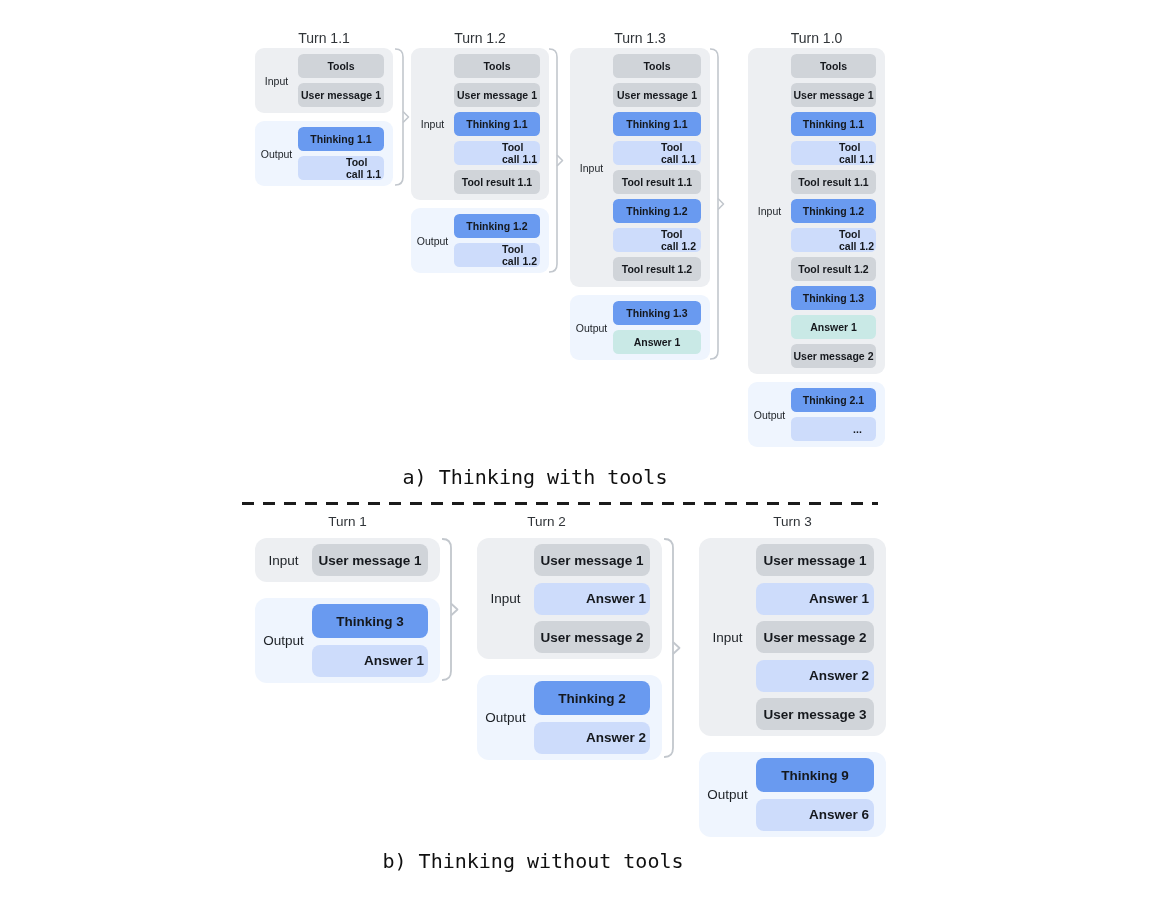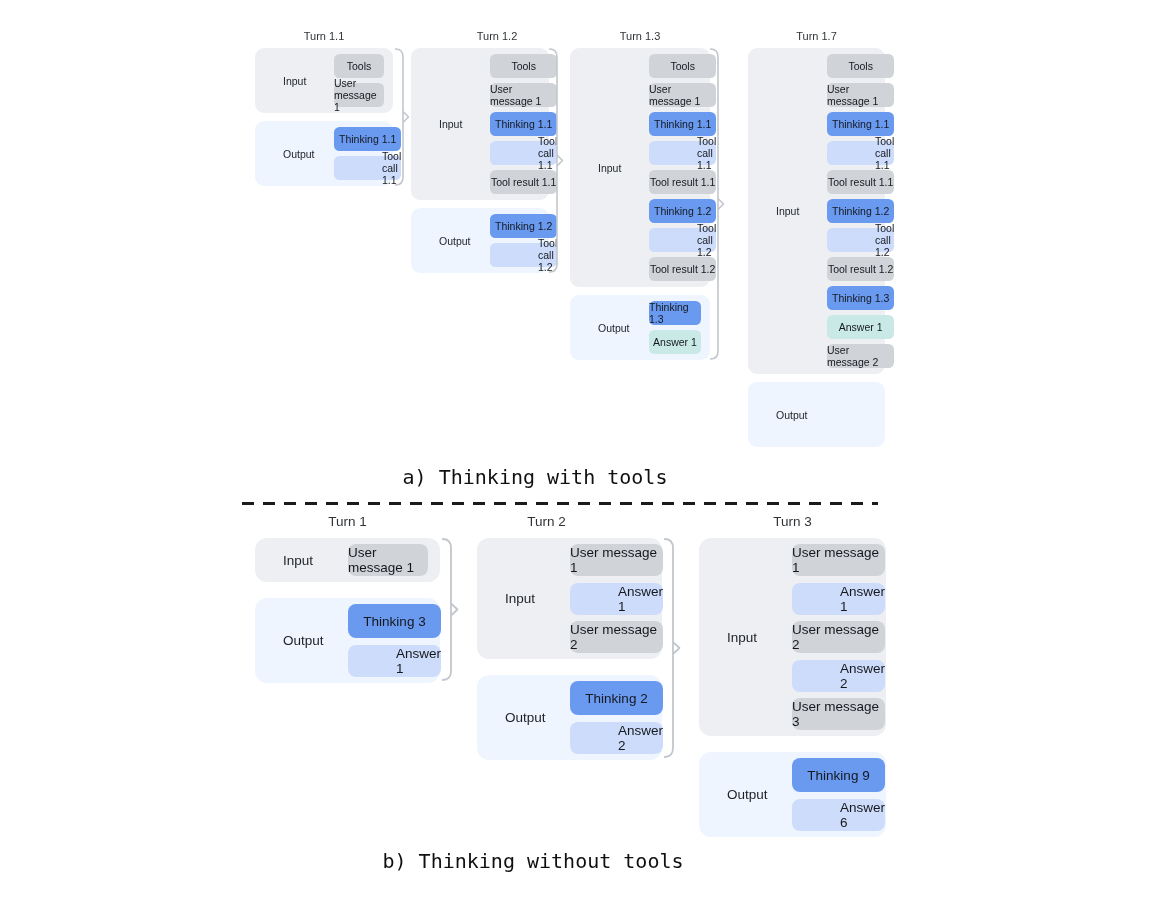--- a/index.html
+++ b/index.html
@@ -12,40 +12,40 @@
   }
   .section { position:absolute; inset:0; }
 
   .group {
     position:absolute; display:flex; align-items:center;
   }
   .group.input  { background:var(--input-group-bg, #edeff2); }
   .group.output { background:var(--output-group-bg, #eff5fe); }
 
   .zone-label {
-    flex:0 0 auto; 
-    color:var(--label-text, #1d2126); font-weight:500;margin-left:28px;
+    flex:0 0 auto; text-align:center;
+    color:var(--label-text, #1d2126); font-weight:500;
   }
   .stack { display:flex; flex-direction:column; justify-content:center; flex:1; }
 
   .box {
     display:flex; align-items:center; justify-content:center;
-    color:var(--box-text, #15181d); font-weight:400; flex:0 0 auto;margin-left:8px;
+    color:var(--box-text, #15181d); font-weight:700; flex:0 0 auto;
   }
   .box.context   { background:var(--context-box-bg, #d0d4d9); }
   .box.thinking  { background:var(--thinking-box-bg, #699af0); }
   .box.assistant { background:var(--assistant-box-bg, #cddcfb);padding-left:48px; }
   .box.final     { background:var(--final-answer-box-bg, #c9e9e6); }
 
   
   .sec-a .group { border-radius:9px; }
   .sec-a .zone-label { width:43px; font-size:10.5px; }
   .sec-a .stack { gap:5px; padding-right:9px; }
   .sec-a .box { height:24px; border-radius:5.5px; font-size:10.5px; }
-  .sec-a .turn-title { font-size:11px; }
+  .sec-a .turn-title { font-size:14px; }
 
   
   .sec-b .group { border-radius:12px; }
   .sec-b .zone-label { width:57px; font-size:13.5px; }
   .sec-b .stack { gap:6.5px; padding-right:12px; }
   .sec-b .box { height:32px; border-radius:8px; font-size:13.5px; }
   .sec-b .box.thinking { height:34px; }
   .sec-b .turn-title { font-size:13.5px; }
 
   .turn-title {
@@ -74,23 +74,23 @@
   }
 </style>
 </head>
 <body>
 
 <div class="canvas">
 
   <div class="section sec-a">
 
     <div class="turn-title" style="left:255px;top:30px;width:138px">Turn 1.1</div>
-    <div class="turn-title" style="left:428px;top:30px;width:138px">Turn 1.2</div>
+    <div class="turn-title" style="left:411px;top:30px;width:138px">Turn 1.2</div>
     <div class="turn-title" style="left:570px;top:30px;width:140px">Turn 1.3</div>
-    <div class="turn-title" style="left:748px;top:30px;width:137px">Turn 1.7</div>
+    <div class="turn-title" style="left:748px;top:30px;width:137px">Turn 1.0</div>
 
     <div class="group input" style="left:255px;top:48px;width:138px;height:65px">
       <div class="zone-label">Input</div>
       <div class="stack">
         <div class="box context">Tools</div>
         <div class="box context">User message 1</div>
       </div>
     </div>
     <div class="group output" style="left:255px;top:121px;width:138px;height:65px">
       <div class="zone-label">Output</div>
@@ -165,20 +165,24 @@
         <div class="box thinking">Thinking 1.2</div>
         <div class="box assistant">Tool call 1.2</div>
         <div class="box context">Tool result 1.2</div>
         <div class="box thinking">Thinking 1.3</div>
         <div class="box final">Answer 1</div>
         <div class="box context">User message 2</div>
       </div>
     </div>
     <div class="group output" style="left:748px;top:382px;width:137px;height:65px">
       <div class="zone-label">Output</div>
+      <div class="stack">
+        <div class="box thinking">Thinking 2.1</div>
+        <div class="box assistant">...</div>
+      </div>
     </div>
 
     <div class="caption" style="left:240px;top:465px;width:590px">a) Thinking with tools</div>
   </div>
 
   <div class="divider" style="left:242px;top:502px;width:636px"></div>
 
   <div class="section sec-b">
 
     <div class="turn-title" style="left:255px;top:514px;width:185px">Turn 1</div>

